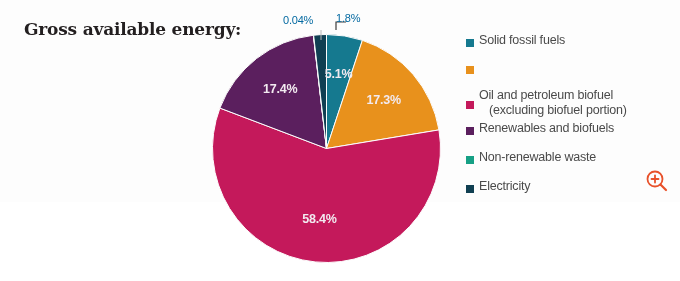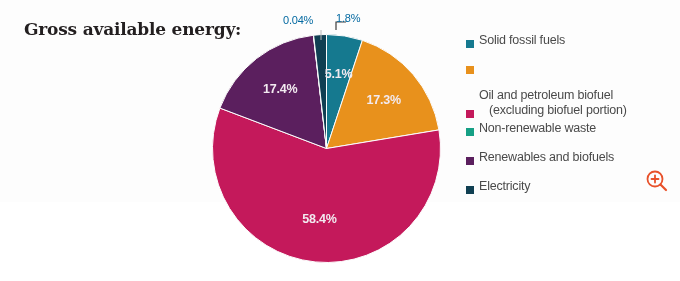--- a/index.html
+++ b/index.html
@@ -90,21 +90,21 @@
 
   
   #legend {
     position: absolute;
     left: 466px;
     top: 33px;
     width: 206px;
   }
   .legend-item {
     display: flex;
-    align-items: flex-end;
+    align-items: center;
     margin-bottom: 14px;
   }
   .legend-item.tight { margin-bottom: 3px; }
   .legend-swatch {
     width: 8px;
     height: 8px;
     flex: 0 0 8px;
     margin-top: 4px;
     margin-right: 5px;
   }
@@ -179,27 +179,27 @@
 
     <div class="legend-item tight">
       <span class="legend-swatch" style="background:#c4195b"></span>
       <span class="legend-text">
         <span>Oil and petroleum biofuel</span>
         <span class="cont">(excluding biofuel portion)</span>
       </span>
     </div>
 
     <div class="legend-item">
+      <span class="legend-swatch" style="background:#5b1f5e"></span>
+      <span class="legend-text">Renewables and biofuels</span>
+    </div>
+
+    <div class="legend-item">
       <span class="legend-swatch" style="background:#16a085"></span>
       <span class="legend-text">Non-renewable waste</span>
-    </div>
-
-    <div class="legend-item">
-      <span class="legend-swatch" style="background:#5b1f5e"></span>
-      <span class="legend-text">Renewables and biofuels</span>
     </div>
 
     <div class="legend-item">
       <span class="legend-swatch" style="background:#103f52"></span>
       <span class="legend-text">Electricity</span>
     </div>
 
   </div>
 
   <div id="zoom-badge">

